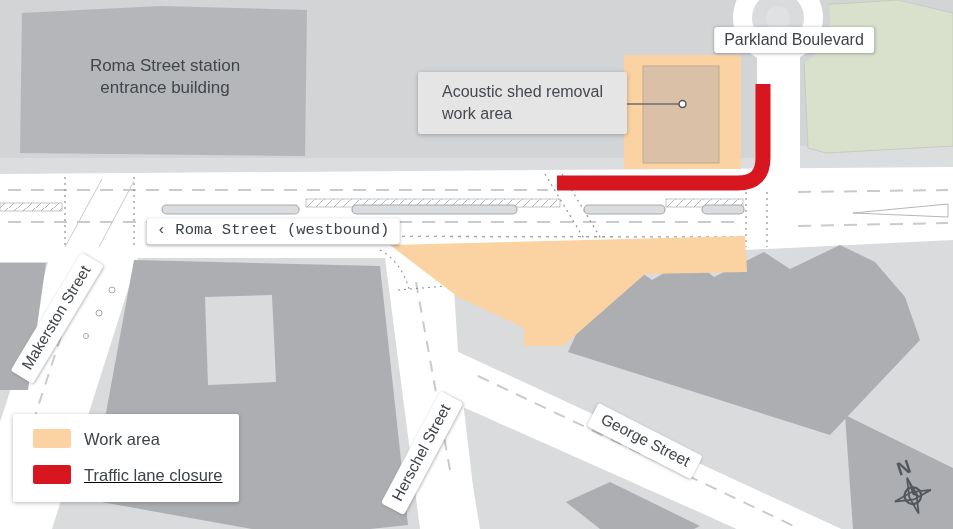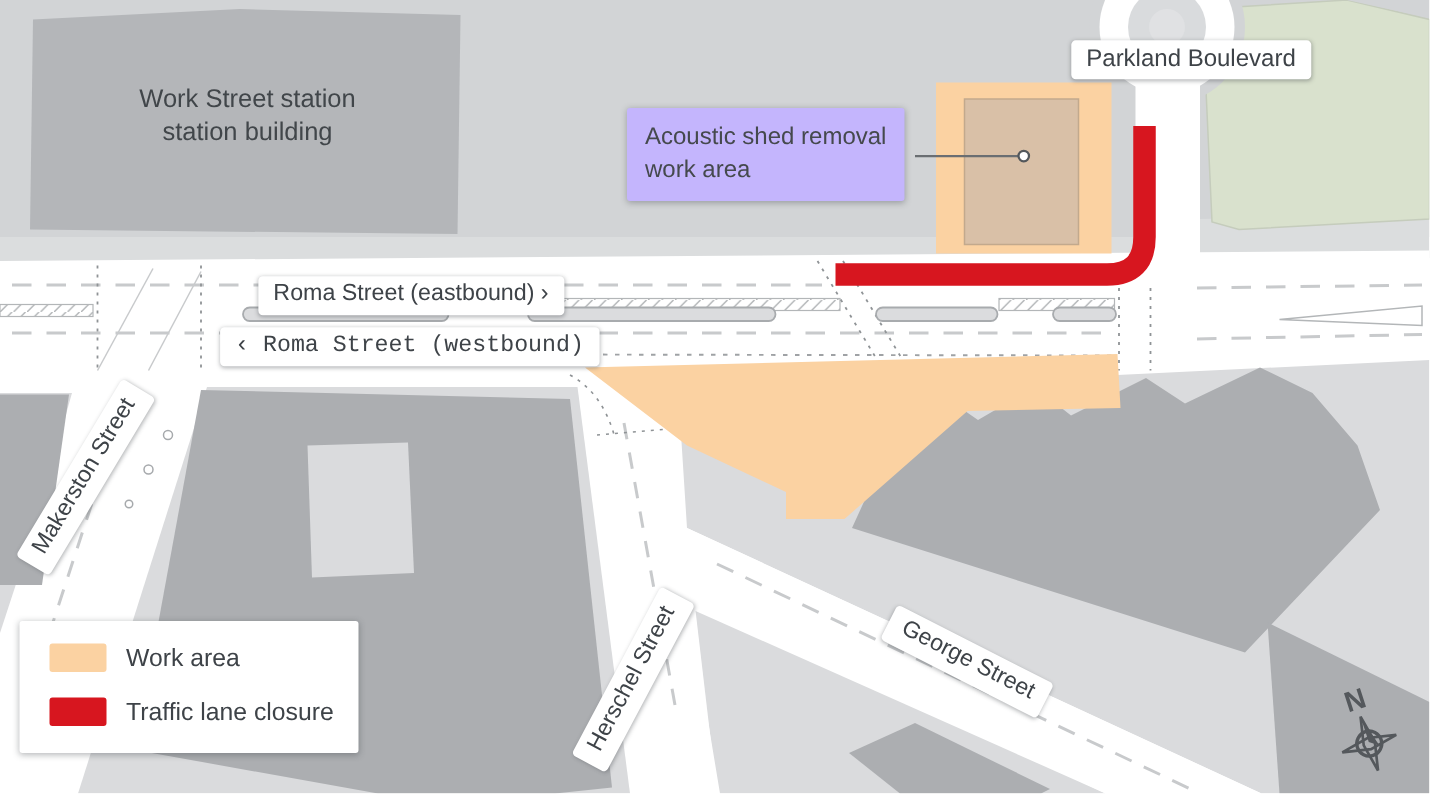--- a/index.html
+++ b/index.html
@@ -5,28 +5,28 @@
   html,body{margin:0;padding:0;background:#fff;}
   .stage{position:relative;width:953px;height:529px;overflow:hidden;
          font-family:"Liberation Sans",sans-serif;background:#fff;}
   .stage svg.map{position:absolute;left:0;top:0;}
   .lbl{position:absolute;background:#fff;border-radius:3px;padding:3px 10px 4px;
        font-size:15.5px;color:#3E4348;white-space:nowrap;line-height:1.2;
        box-shadow:0 1px 3px rgba(50,55,60,.38);}
   .lbl.center{transform:translate(-50%,-50%);}
   .freetext{position:absolute;color:#41464A;font-size:17px;line-height:22px;
             text-align:center;}
-  .callout{position:absolute;background:#c4b5fd;padding:9px 12px;font-size:16px;
+  .callout{position:absolute;background:#e5e5e5;padding:9px 24px;font-size:16px;
            line-height:22px;color:#45494D;box-shadow:0 1px 4px rgba(50,55,60,.35);
            border-radius:2px;}
   .legend{position:absolute;left:13px;top:414px;width:226px;background:#fff;
           box-shadow:0 1px 4px rgba(50,55,60,.35);border-radius:2px;
           padding:14px 0 16px 20px;box-sizing:border-box;}
   .legend .row{display:flex;align-items:flex-start;margin-bottom:14px;}
-  .legend .row:last-child{margin-bottom:0;}
+  .legend .row:last-child{margin-bottom:0;text-decoration:underline;}
   .swatch{width:38px;height:19px;border-radius:2px;flex:0 0 auto;margin-top:1px;}
   .swatch.work{background:#FBD2A2;}
   .swatch.closure{background:#D7161F;}
   .legend .txt{margin-left:13px;font-size:16.5px;color:#3E4348;line-height:22px;}
   .compass{position:absolute;left:884px;top:458px;width:54px;height:64px;
            transform:rotate(-18deg);color:#54585C;text-align:center;}
   .compass .n{font-size:19px;font-weight:bold;line-height:18px;}
 </style>
 </head>
 <body>
@@ -124,32 +124,31 @@
 
   <path d="M 557 183 H 738 Q 763 183 763 158 V 84" fill="none" stroke="#D7161F" stroke-width="15"></path>
 
   <g>
     <line x1="610" y1="104" x2="679" y2="104" stroke="#6A6E72" stroke-width="1.5"></line>
     <circle cx="682.5" cy="104" r="3.5" fill="#FFFFFF" stroke="#53575B" stroke-width="1.5"></circle>
   </g>
 </svg>
 
 <div class="freetext" style="left:35px;top:55px;width:260px;">
-  <div>Work Street station</div>
-  <div>station building</div>
+  <div>Roma Street station</div>
+  <div>entrance building</div>
 </div>
 
 <div class="callout" style="left:418px;top:72px;">
   <div>Acoustic shed removal</div>
   <div>work area</div>
 </div>
 
 <div class="lbl center" style="left:794px;top:40px;font-size:16px;">Parkland Boulevard</div>
 
-<div class="lbl center" style="left:274px;top:197px;">Roma Street (eastbound) ›</div>
 
 <div class="lbl center" style="left:273px;top:231px;font-family:Liberation Mono, monospace;">‹ Roma Street (westbound)</div>
 
 <div class="lbl" style="left:57px;top:318px;transform:translate(-50%,-50%) rotate(-59deg);">Makerston Street</div>
 
 <div class="lbl" style="left:422px;top:453px;transform:translate(-50%,-50%) rotate(-62deg);">Herschel Street</div>
 
 <div class="lbl" style="left:645px;top:441px;transform:translate(-50%,-50%) rotate(27deg);">George Street</div>
 
 <div class="legend">

